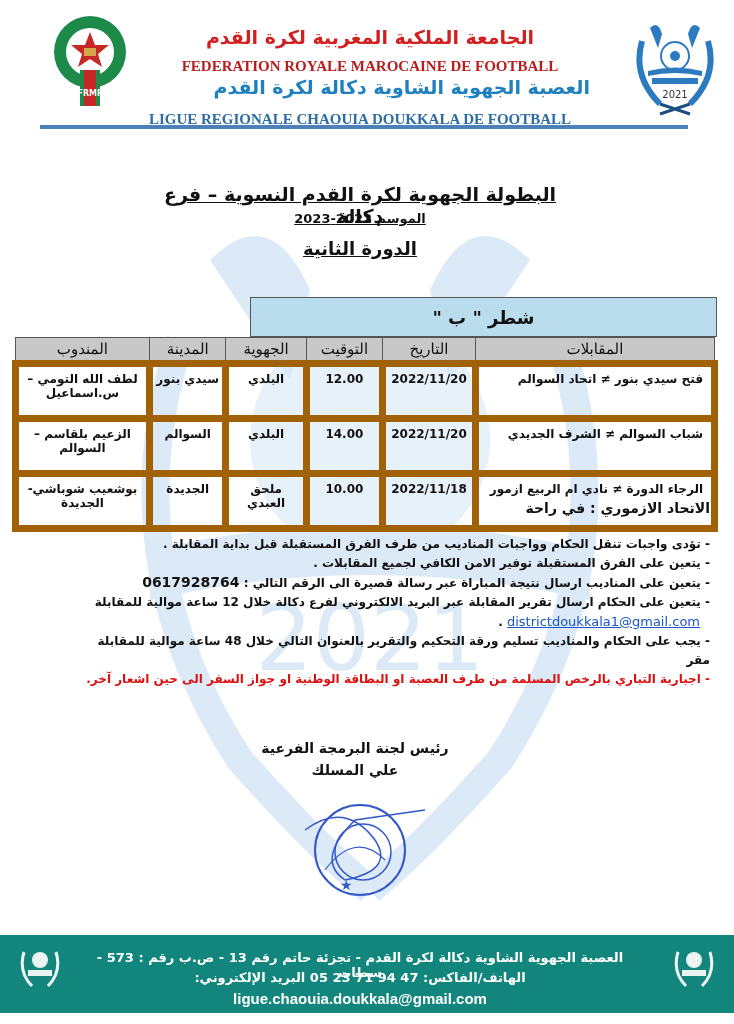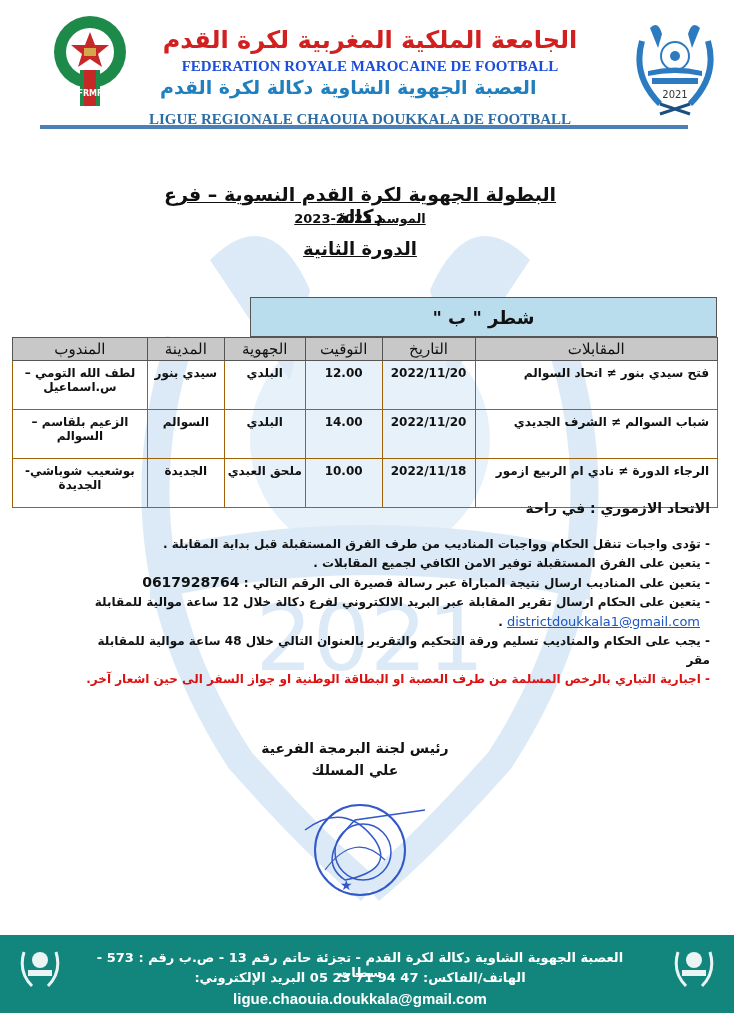--- a/index.html
+++ b/index.html
@@ -1,36 +1,36 @@
 <!DOCTYPE html>
 <html><head>
 <meta charset="utf-8">
 <style>
   html, body { margin:0; padding:0; }
   body { width:734px; height:1024px; position:relative; overflow:hidden; background:#ffffff; font-family:"DejaVu Sans", sans-serif; color:#111; }
   .abs { position:absolute; }
   
   .wm { position:absolute; left:90px; top:200px; width:560px; height:720px; opacity:0.18; pointer-events:none; }
   
-  .hdr-ar1 { left:150px; top:26px; width:440px; text-align:center; color:#d21f1f; font-weight:bold; font-size:24px; direction:rtl; }
-  .hdr-fr1 { left:150px; top:58px; width:440px; text-align:center; color:#1d4ed8; font-family:"Liberation Serif", serif; font-weight:bold; font-size:15px; }
-  .hdr-ar2 { left:160px; top:76px; width:430px; text-align:left; color:#1f7fbf; font-weight:bold; font-size:19px; direction:rtl; }
+  .hdr-ar1 { left:150px; top:26px; width:440px; text-align:center; color:#d21f1f; font-weight:bold; font-size:19px; direction:rtl; }
+  .hdr-fr1 { left:150px; top:58px; width:440px; text-align:center; color:#b91c1c; font-family:"Liberation Serif", serif; font-weight:bold; font-size:15px; }
+  .hdr-ar2 { left:160px; top:76px; width:430px; text-align:right; color:#1f7fbf; font-weight:bold; font-size:19px; direction:rtl; }
   .hdr-fr2 { left:130px; top:103px; width:460px; text-align:center; color:#2e6da4; font-family:"Liberation Serif", serif; font-weight:bold; font-size:15px;margin-top:8px; }
   .hdr-line { left:40px; top:125px; width:648px; height:4px; background:#4d7fb8; }
   .logo-l { left:50px; top:14px; width:80px; height:94px; }
   .logo-r { left:630px; top:16px; width:90px; height:100px; }
   
   .t1 { left:150px; top:183px; width:420px; text-align:center; font-weight:bold; font-size:19px; direction:rtl; text-decoration:underline; }
   .t2 { left:150px; top:211px; width:420px; text-align:center; font-weight:bold; font-size:13px; direction:rtl; text-decoration:underline; }
   .t3 { left:150px; top:238px; width:420px; text-align:center; font-weight:bold; font-size:18px; direction:rtl; text-decoration:underline; }
   
   .group-hdr { left:250px; top:297px; width:467px; height:40px; background:#b9dded; border:1px solid #555; box-sizing:border-box; text-align:center; line-height:40px; font-weight:bold; font-size:18px; direction:rtl; }
   table.sched { position:absolute; left:12px; top:337px; width:706px; border-collapse:collapse; direction:rtl; }
   table.sched th { background:#c8c8c8; border:1px solid #555; font-weight:normal; font-family:"DejaVu Serif", serif; font-size:15px; height:22px; padding:0; }
-  table.sched td { border:1px solid #a16207; height:42px; vertical-align:top; padding-top:5px; font-weight:bold; font-size:12px; text-align:center; }
+  table.sched td { border:7px solid #a16207; height:42px; vertical-align:top; padding-top:5px; font-weight:bold; font-size:12px; text-align:center; }
   table.sched td.match { text-align:right; padding-right:8px; }
   table.sched td.num { font-family:"DejaVu Sans", sans-serif; font-size:12px; }
   
   .rest { left:380px; top:500px; width:330px; text-align:right; font-weight:bold; font-size:14px; direction:rtl; }
   .notes { left:80px; top:535px; width:630px; direction:rtl; font-weight:bold; font-size:12px; line-height:19px; text-align:right; }
   .notes p { margin:0; }
   .notes .indent { padding-right:10px; }
   .notes .phone { font-size:14px; }
   .notes .email { color:#1a56c4; text-decoration:underline; font-weight:normal; font-size:13px; }
   .notes .red { color:#d11; }

